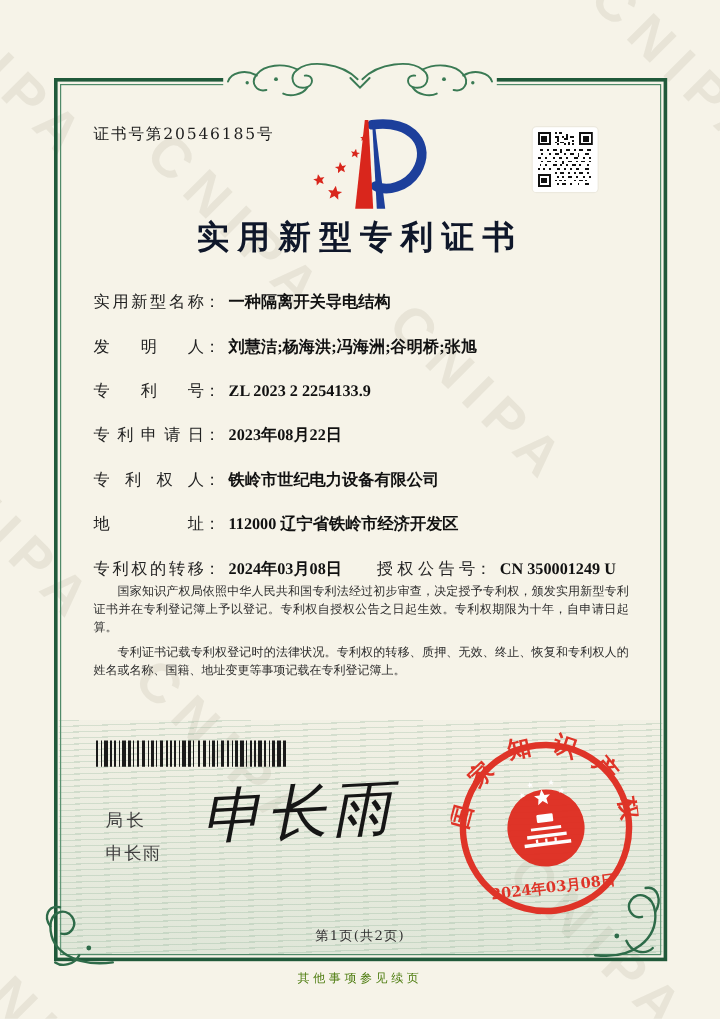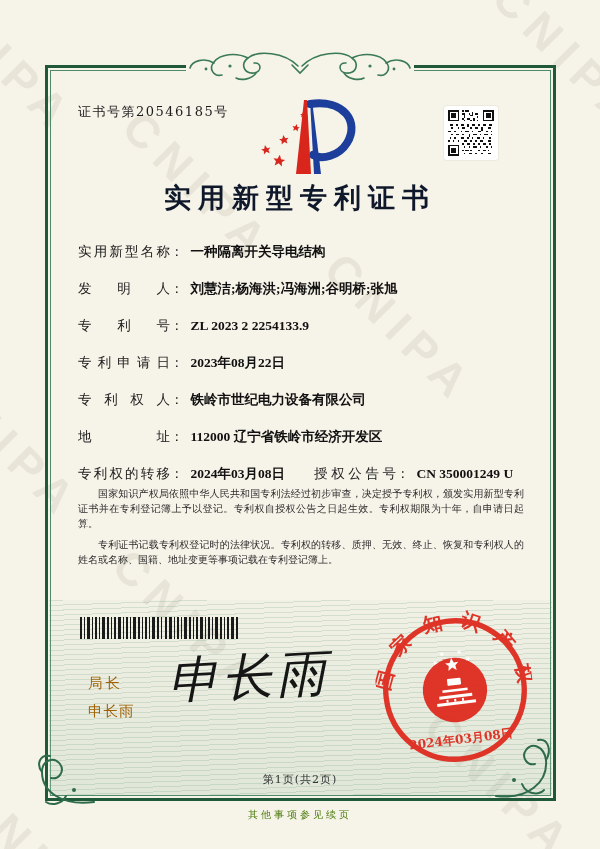--- a/index.html
+++ b/index.html
@@ -45,21 +45,21 @@
   .fvalue{font-weight:bold;color:#111;font-family:Liberation Serif, serif;}
   .pair2{position:absolute;left:224px;top:0;}
   .pair2 .flabel{width:82px;margin-left:12px;}
 
   .body-text{position:absolute;left:78px;top:486px;width:446px;}
   .body-text p{margin:0 0 5px 0;font-size:10px;line-height:1.52;text-indent:2em;
       text-align:justify;color:#2d2d2d;font-weight:500;}
 
   .barcode{position:absolute;left:80px;top:617px;width:160px;height:22px;}
 
-  .signer{position:absolute;left:88px;top:674px;font-size:14.5px;letter-spacing:3px;color:#a16207;}
+  .signer{position:absolute;left:88px;top:674px;font-size:14.5px;letter-spacing:3px;color:#404040;}
   .signer .name{margin-top:9px;letter-spacing:1px;}
   .signature-script{position:absolute;left:168px;top:644px;font-size:50px;
       font-style:italic;letter-spacing:4px;color:#161616;transform:rotate(-3deg);
       font-family:"DejaVu Serif",serif;white-space:nowrap;}
 
   .seal{position:absolute;left:377px;top:612px;width:156px;height:156px;
       transform:rotate(-7deg);opacity:0.95;}
 
   .page-indicator{position:absolute;left:0;top:772px;width:600px;text-align:center;
       font-size:11px;color:#333;letter-spacing:1px;}

